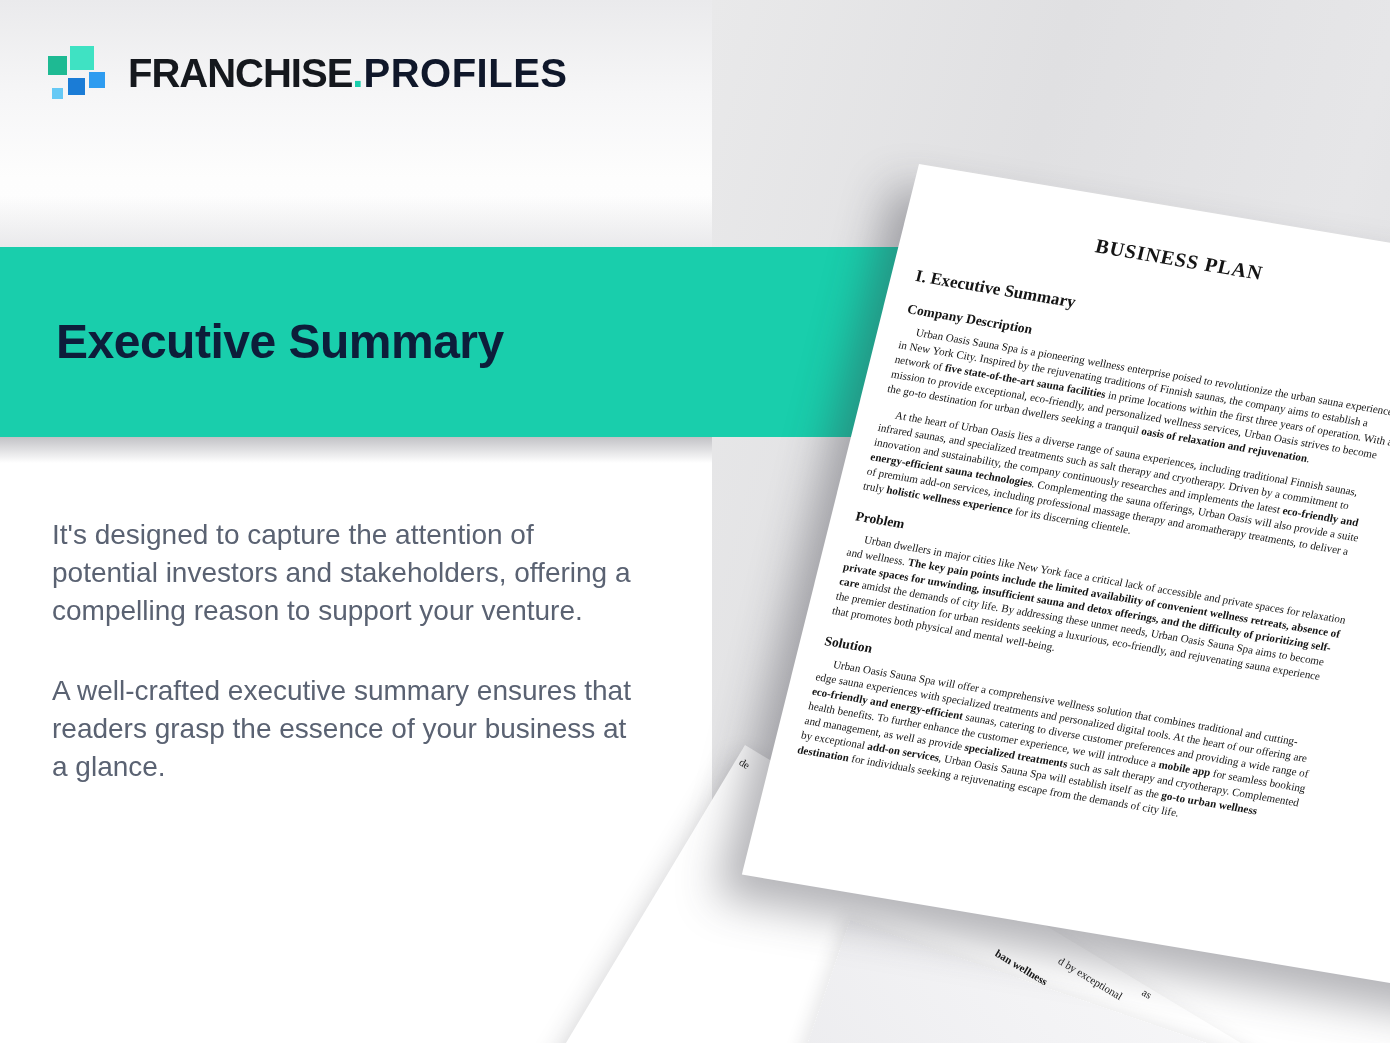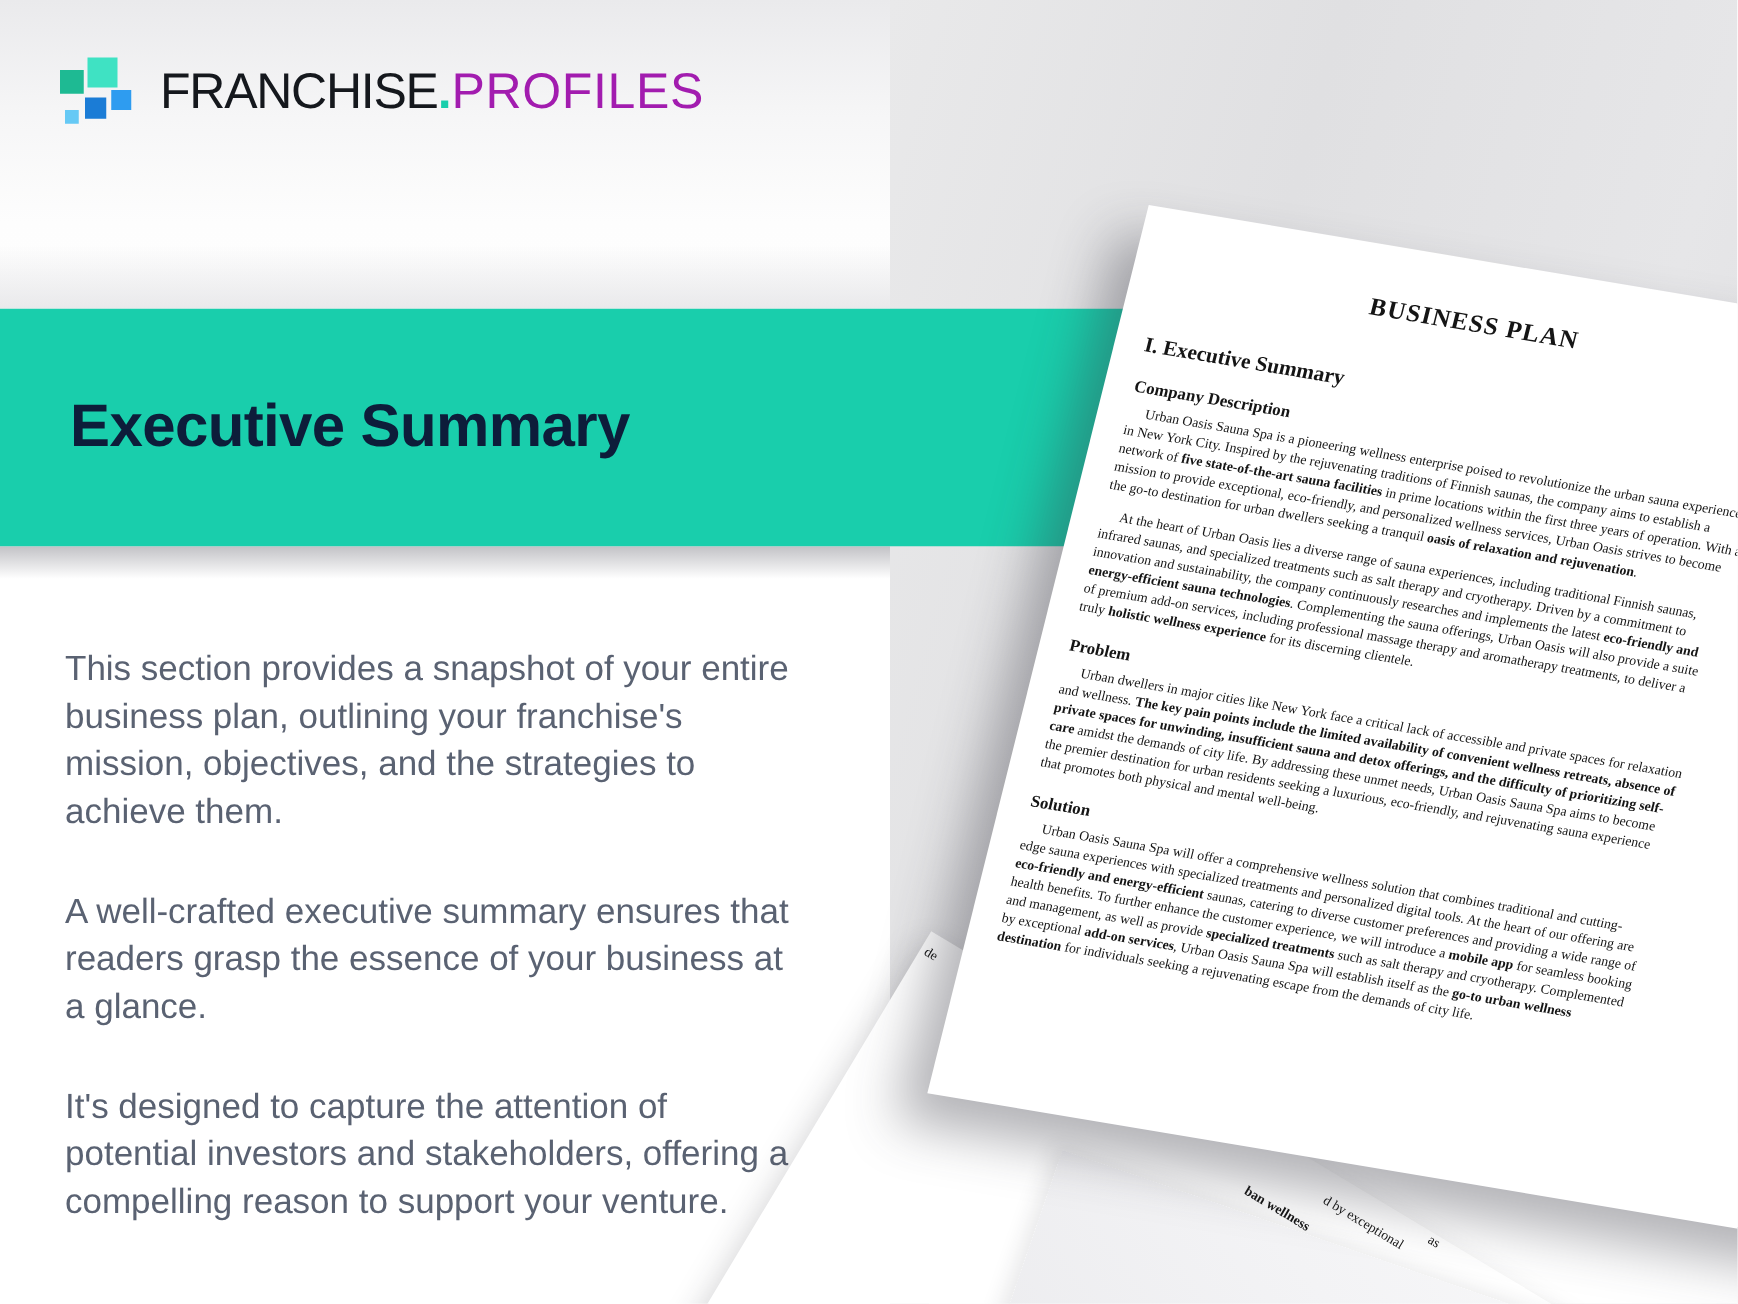--- a/index.html
+++ b/index.html
@@ -26,23 +26,23 @@
   
   .logo{position:absolute;left:48px;top:44px;display:flex;align-items:center;z-index:3;}
   .logo-icon{position:relative;width:60px;height:58px;}
   .logo-icon .sq{position:absolute;}
   .sq-teal-light{left:22px;top:2px;width:24px;height:24px;}
   .sq-teal-dark{left:0;top:12px;width:19px;height:19px;}
   .sq-blue-mid{left:20px;top:34px;width:17px;height:17px;}
   .sq-blue-right{left:41px;top:28px;width:16px;height:16px;}
   .sq-blue-small{left:4px;top:44px;width:11px;height:11px;}
   .logo-text{margin-left:20px;font-size:40px;line-height:58px;white-space:nowrap;}
-  .brand-primary{font-weight:400;letter-spacing:-1px;color:#15181d;}
+  .brand-primary{font-weight:700;letter-spacing:-1px;color:#15181d;}
   .brand-dot{font-weight:700;}
-  .brand-secondary{font-weight:400;letter-spacing:0.5px;color:#a21caf;}
+  .brand-secondary{font-weight:700;letter-spacing:0.5px;color:#0f172a;}
   
   .banner{
     position:absolute;left:0;top:247px;width:901px;height:190px;z-index:2;
   }
   .banner-title{
     margin:0;padding-left:56px;line-height:190px;
     font-size:48px;font-weight:700;letter-spacing:-0.5px;color:#0d1d3a;
   }
   .banner-shadow{
     position:absolute;left:0;top:437px;width:712px;height:26px;
@@ -116,23 +116,22 @@
     <span class="brand-primary">FRANCHISE</span><span class="brand-dot" style="color: rgb(25, 206, 172);">.</span><span class="brand-secondary">PROFILES</span>
   </div>
 </div>
 
 <div class="banner" style="background: rgb(25, 206, 172);">
   <h1 class="banner-title" style="color: rgb(13, 29, 58);">Executive Summary</h1>
 </div>
 <div class="banner-shadow"></div>
 
 <div class="intro" style="color: rgb(90, 98, 114);">
-  <p>This section provides a snapshot of your entire business plan, outlining your franchise's mission, objectives, and the strategies to achieve them.</p>
+  <p>It's designed to capture the attention of potential investors and stakeholders, offering a compelling reason to support your venture.</p>
   <p>A well-crafted executive summary ensures that readers grasp the essence of your business at a glance.</p>
-  <p>It's designed to capture the attention of potential investors and stakeholders, offering a compelling reason to support your venture.</p>
 </div>
 
 <div class="sheet-sliver"></div>
 <div class="sheet-fill"></div>
 
 <div class="back-sheet">
   <span class="frag frag-as">as</span>
   <span class="frag frag-exceptional">d by exceptional</span>
   <span class="frag frag-wellness">ban wellness</span>
   <span class="frag frag-city">mands of city life.</span>

